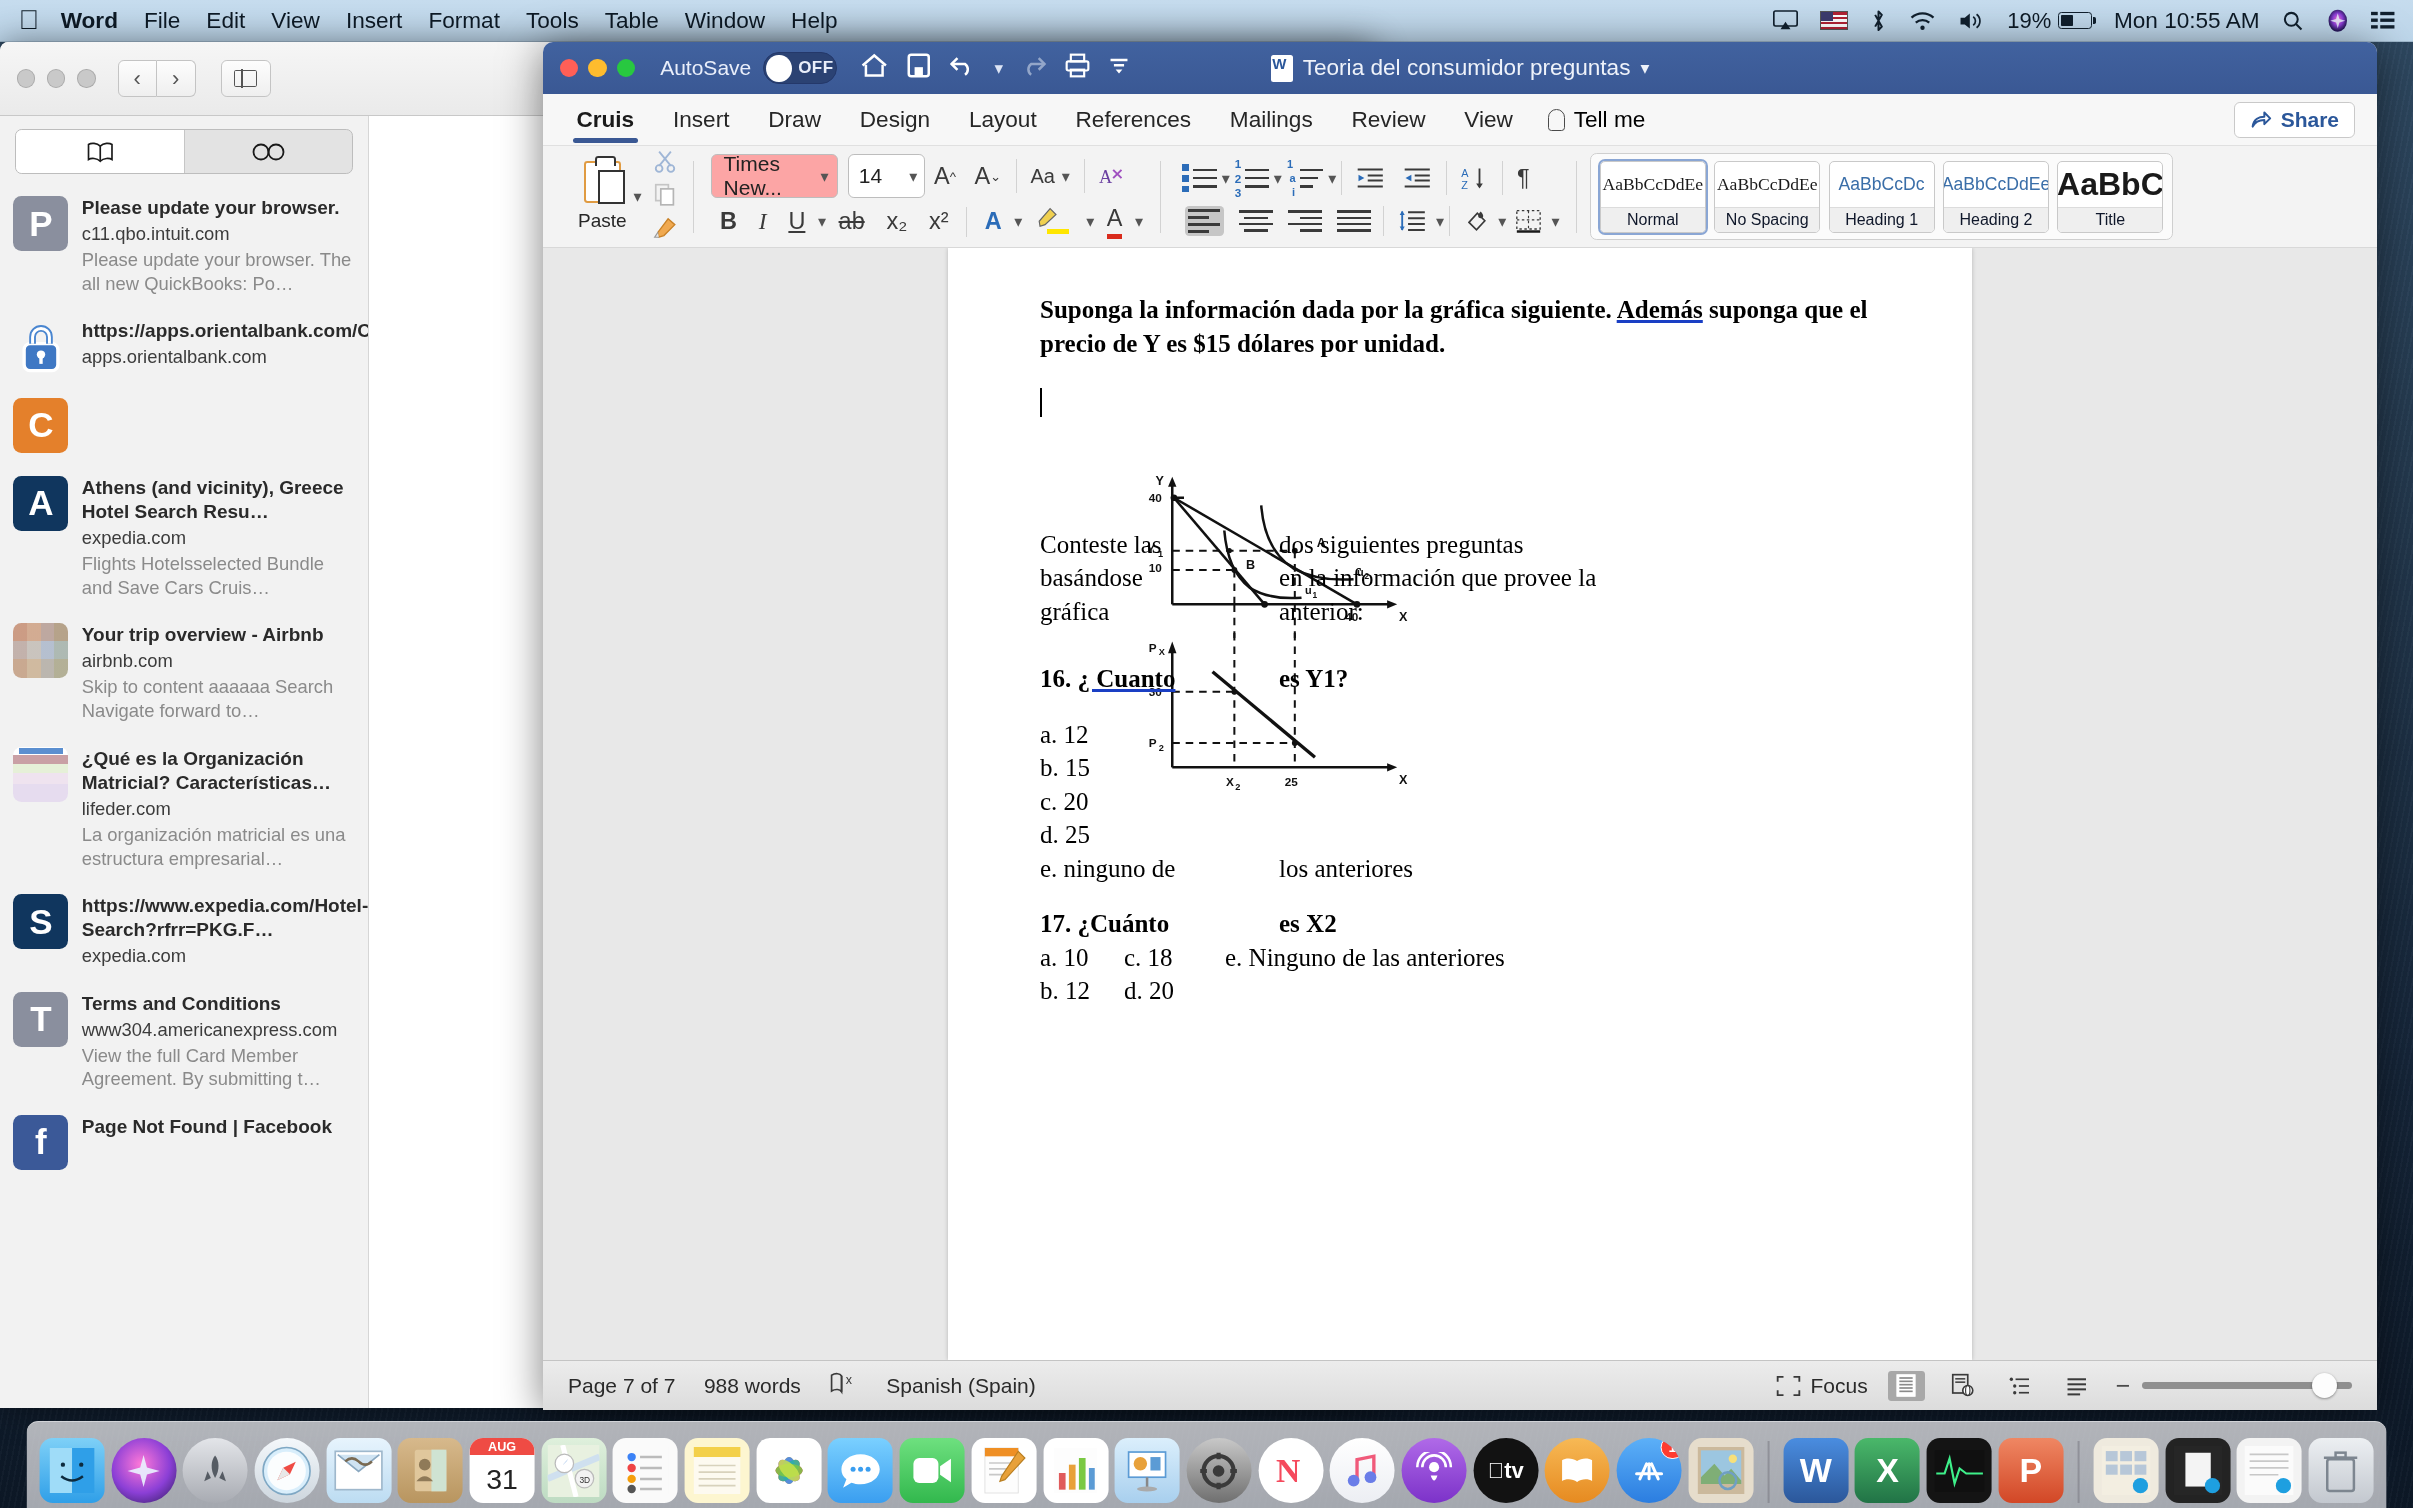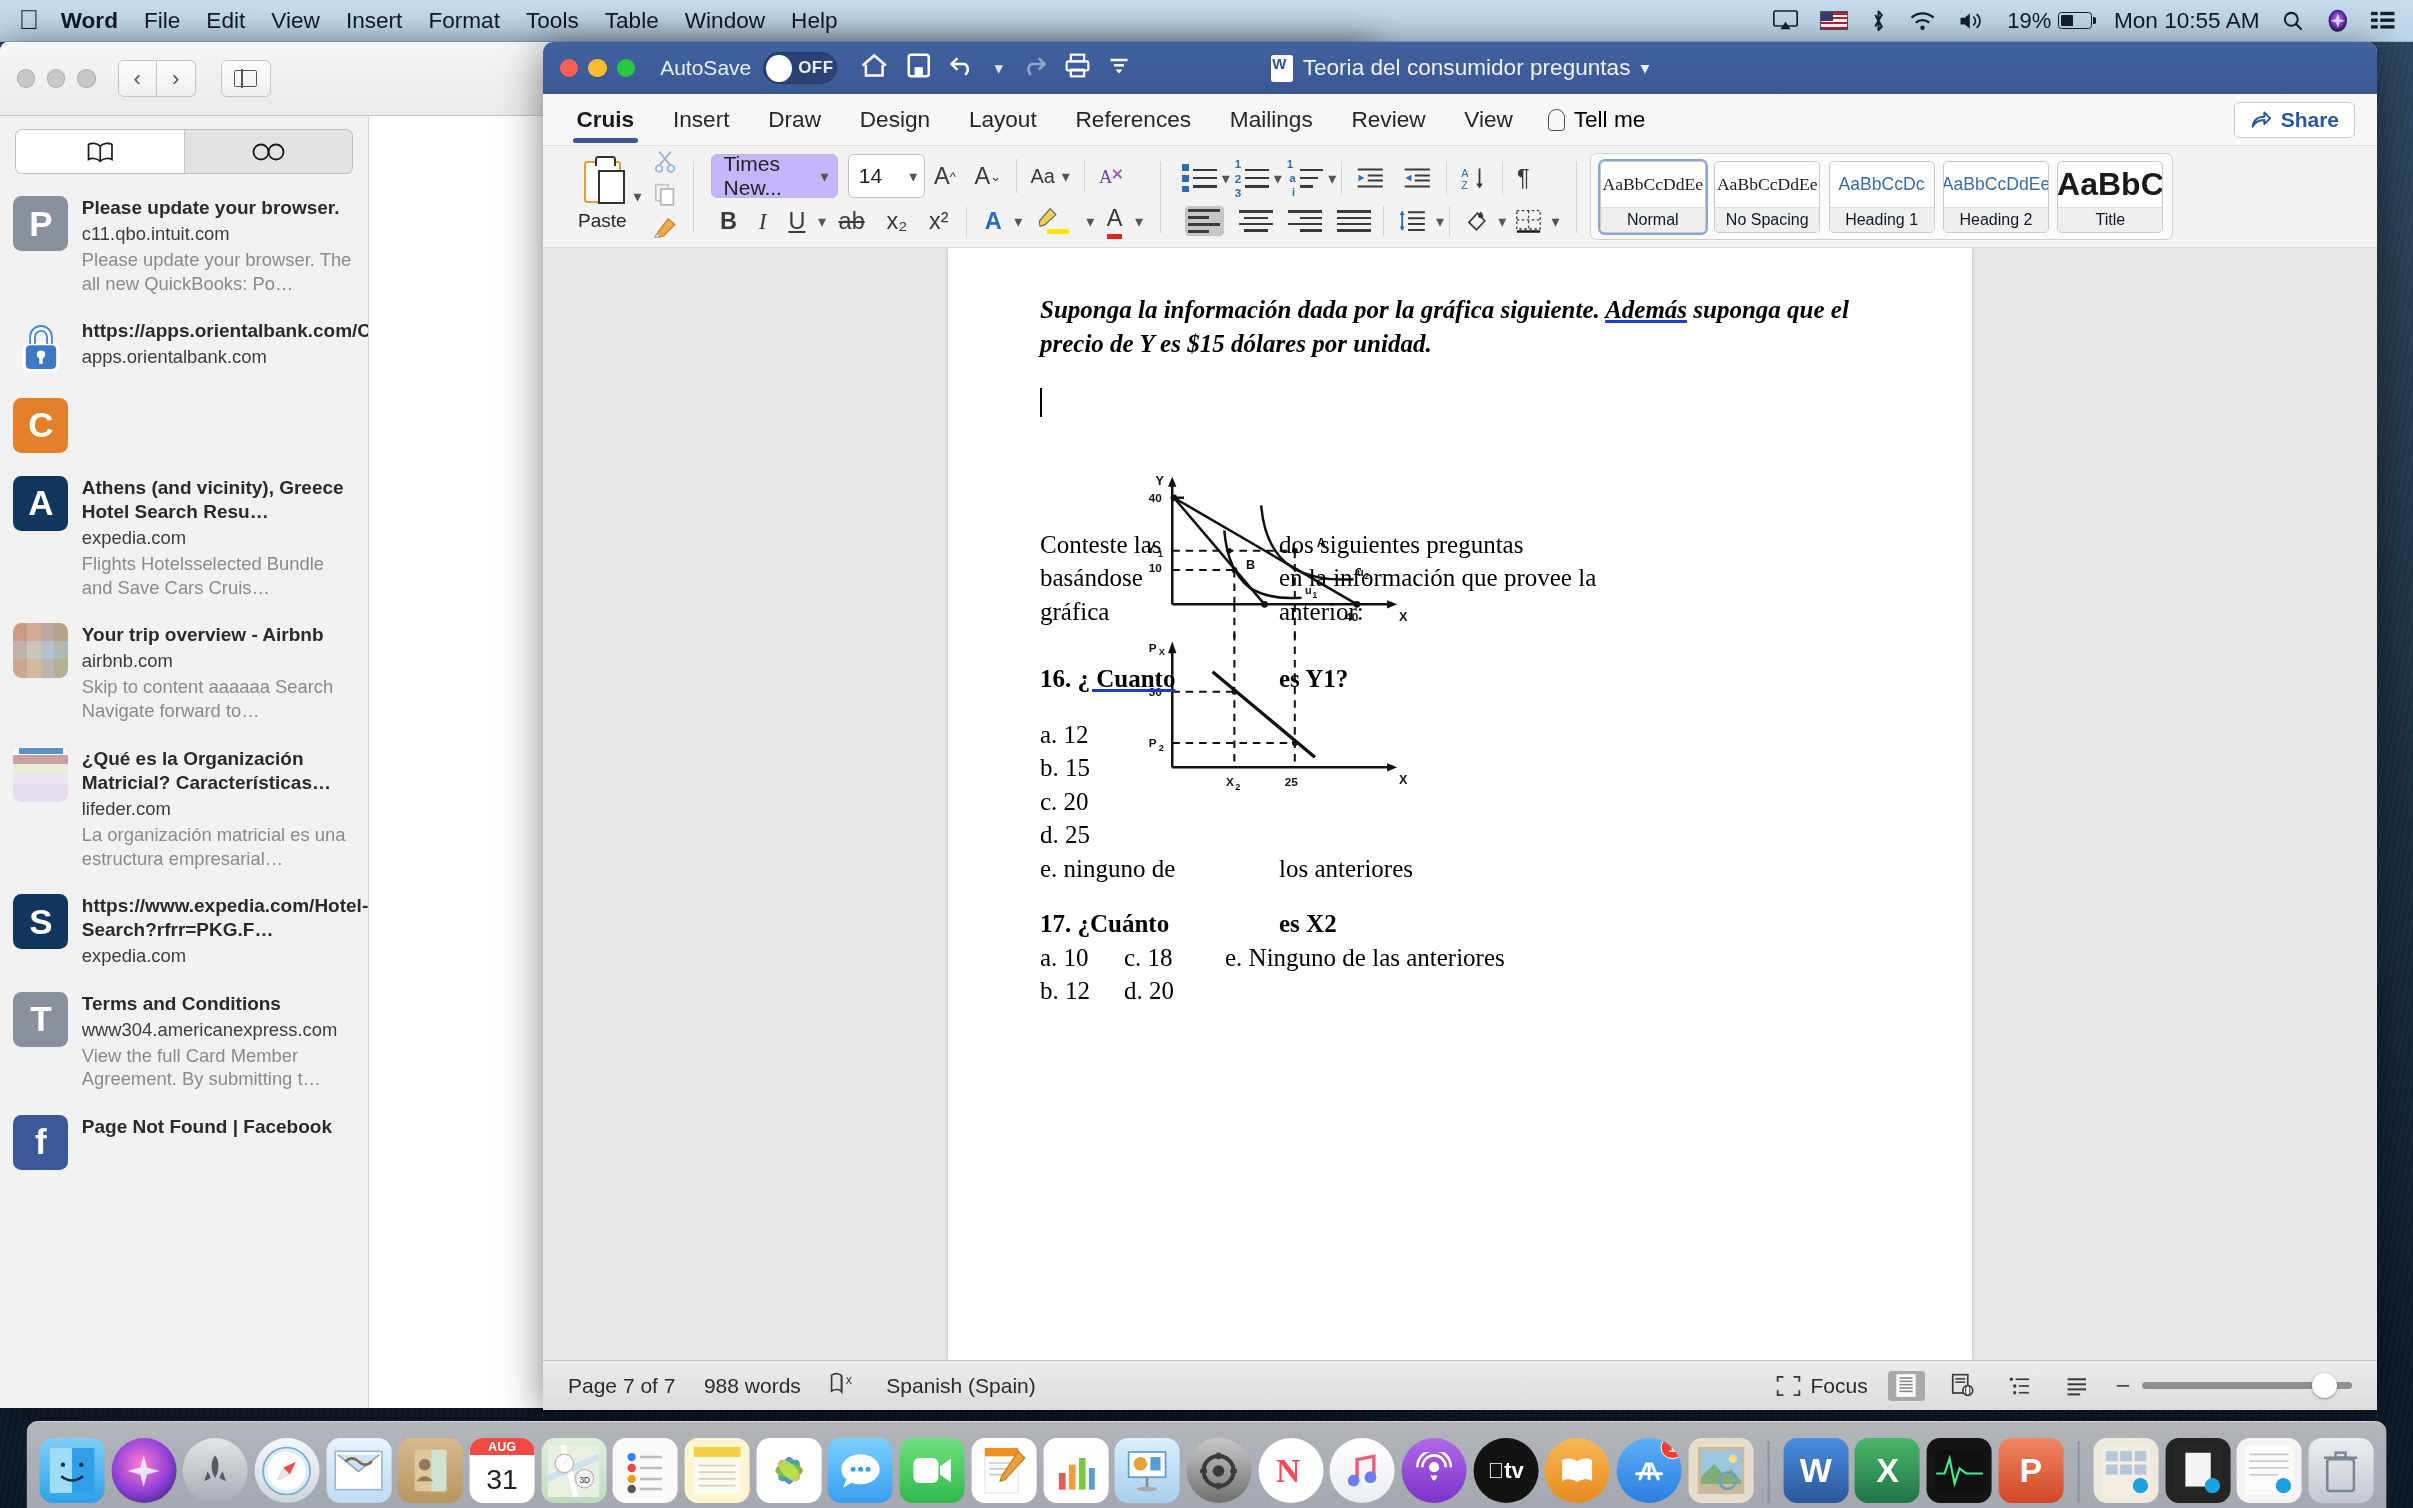--- a/index.html
+++ b/index.html
@@ -201,21 +201,21 @@
     content:''; position:absolute; left: 9.2px; top:-7.5px; width: 17px; height: 8.4px;
     border: 2.5px solid #333; border-bottom:none; border-radius: 3.4px 3.4px 0 0; background:#fff;
   }
   .paste-icon::after{
     content:''; position:absolute; left: 11.7px; top: 6.7px; width: 23.5px; height: 30px;
     background:#fff; border:2.5px solid #333;
   }
   .paste-label { font-size: 19px; margin-top: 6.7px; color:#262626;}
   .mini-col { display:flex; flex-direction:column; gap: 5px; align-items:center; margin-left: 3.4px; font-size: 20px; color:#8aa0c4;}
   .fontbox {
-    width: 127px; height: 44px; border:0.8px solid #bdbdbd; border-radius: 5.9px; background:#c4b5fd;
+    width: 127px; height: 44px; border:0.8px solid #bdbdbd; border-radius: 5.9px; background:#fca5a5;
     display:flex; align-items:center; justify-content:space-between; padding: 0 8.4px 0 11.7px;
     font-size: 21px; color:#222;
   }
   .sizebox {
     width: 77px; height: 44px; border:0.8px solid #bdbdbd; border-radius: 5.9px; background:#fff;
     display:flex; align-items:center; justify-content:space-between; padding: 0 6.7px 0 10px;
     font-size: 21px; color:#222; margin-left: 10px;
   }
   .chev { font-size: 16px; color:#555; }
   .ricon { font-size: 23.5px; color:#3a3a3a; margin: 0 9.2px; display:flex; align-items:center; justify-content:center;}
@@ -261,21 +261,21 @@
     height: calc(1368px - 52px - 52px - 102px - 50px);
     background: #e8e8e8; display:flex; justify-content:center; padding-top: 0; position: relative;
     overflow: hidden;
   }
   .page {
     width: 1024px; background:#fff; box-shadow: 0 0 4.2px rgba(0,0,0,.22);
     padding: 45px 92px 0 92px; position: relative;
   }
   .doc-p {
     font-family:"Liberation Serif", serif; font-size: 25px; font-weight: bold;
-    line-height: 1.37; color:#000;font-style:italic;
+    line-height: 1.37; color:#000;
   }
   .ul-blue { text-decoration: underline; text-decoration-color:#1a3fc4; text-decoration-thickness:2.5px;}
   .caret { display:inline-block; width: 1.7px; height: 28.5px; background:#000; vertical-align: -5px;}
 
   .qblock { position: relative; margin-top: 0; }
   .qline {
     display:flex; font-family:"Liberation Serif", serif; font-size: 25px; color:#000;
     line-height: 1.34;
   }
   .qcol-l { width: 239px; flex-shrink:0; }

